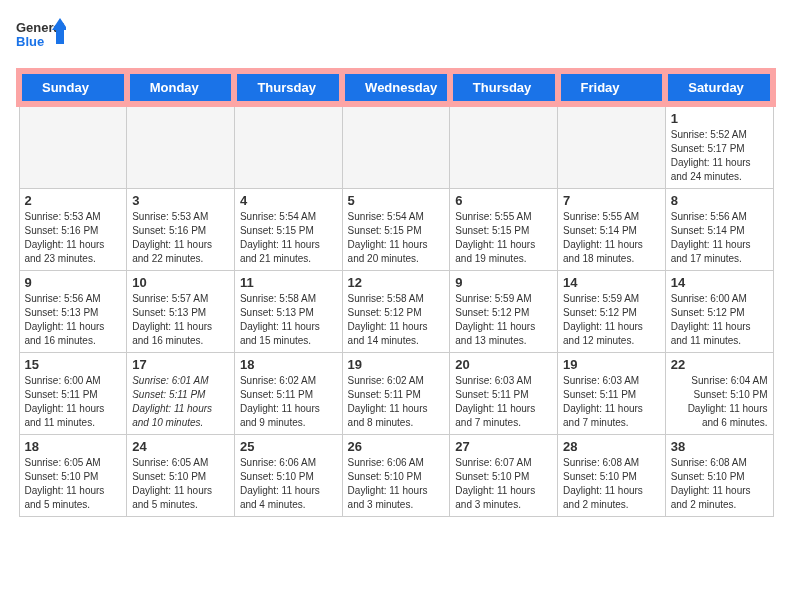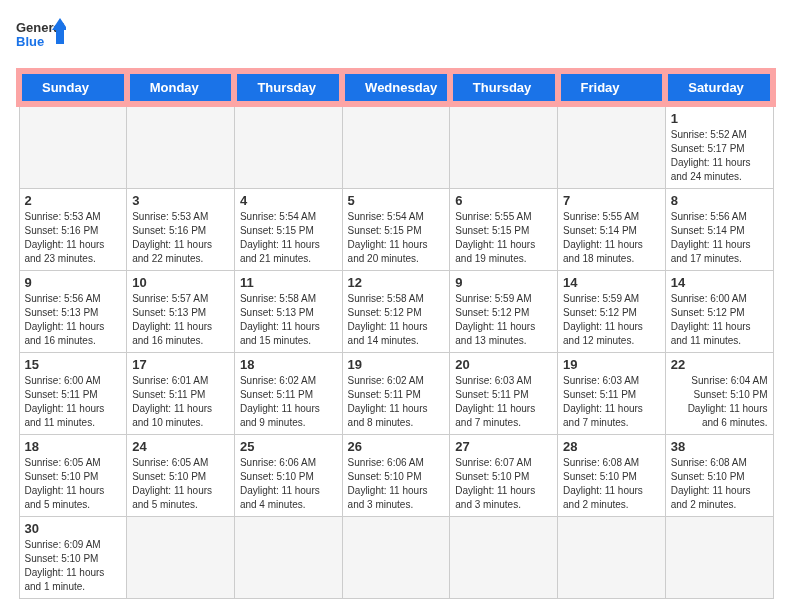--- a/index.html
+++ b/index.html
@@ -222,21 +222,21 @@
       <tr>
         <td>
           <span class="day-number">15</span>
           <div class="cell-info" style="white-space: pre-line;">Sunrise: 6:00 AM
 Sunset: 5:11 PM
 Daylight: 11 hours
 and 11 minutes.</div>
         </td>
         <td>
           <span class="day-number">17</span>
-          <div class="cell-info" style="white-space: pre-line;">Sunrise: 6:01 AM
+          <div class="cell-info" style="white-space: pre-line; font-style: italic;">Sunrise: 6:01 AM
 Sunset: 5:11 PM
 Daylight: 11 hours
 and 10 minutes.</div>
         </td>
         <td>
           <span class="day-number">18</span>
           <div class="cell-info" style="white-space: pre-line;">Sunrise: 6:02 AM
 Sunset: 5:11 PM
 Daylight: 11 hours
 and 9 minutes.</div>
@@ -313,30 +313,15 @@
 Daylight: 11 hours
 and 2 minutes.</div>
         </td>
         <td>
           <span class="day-number">38</span>
           <div class="cell-info" style="white-space: pre-line;">Sunrise: 6:08 AM
 Sunset: 5:10 PM
 Daylight: 11 hours
 and 2 minutes.</div>
         </td>
-      </tr>
-      <tr class="last-row">
-        <td>
-          <span class="day-number">30</span>
-          <div class="cell-info" style="white-space: pre-line;">Sunrise: 6:09 AM
-Sunset: 5:10 PM
-Daylight: 11 hours
-and 1 minute.</div>
-        </td>
-        <td class="empty"></td>
-        <td class="empty"></td>
-        <td class="empty"></td>
-        <td class="empty"></td>
-        <td class="empty"></td>
-        <td class="empty"></td>
       </tr>
     </tbody>
 </table>
 
 </body></html>

